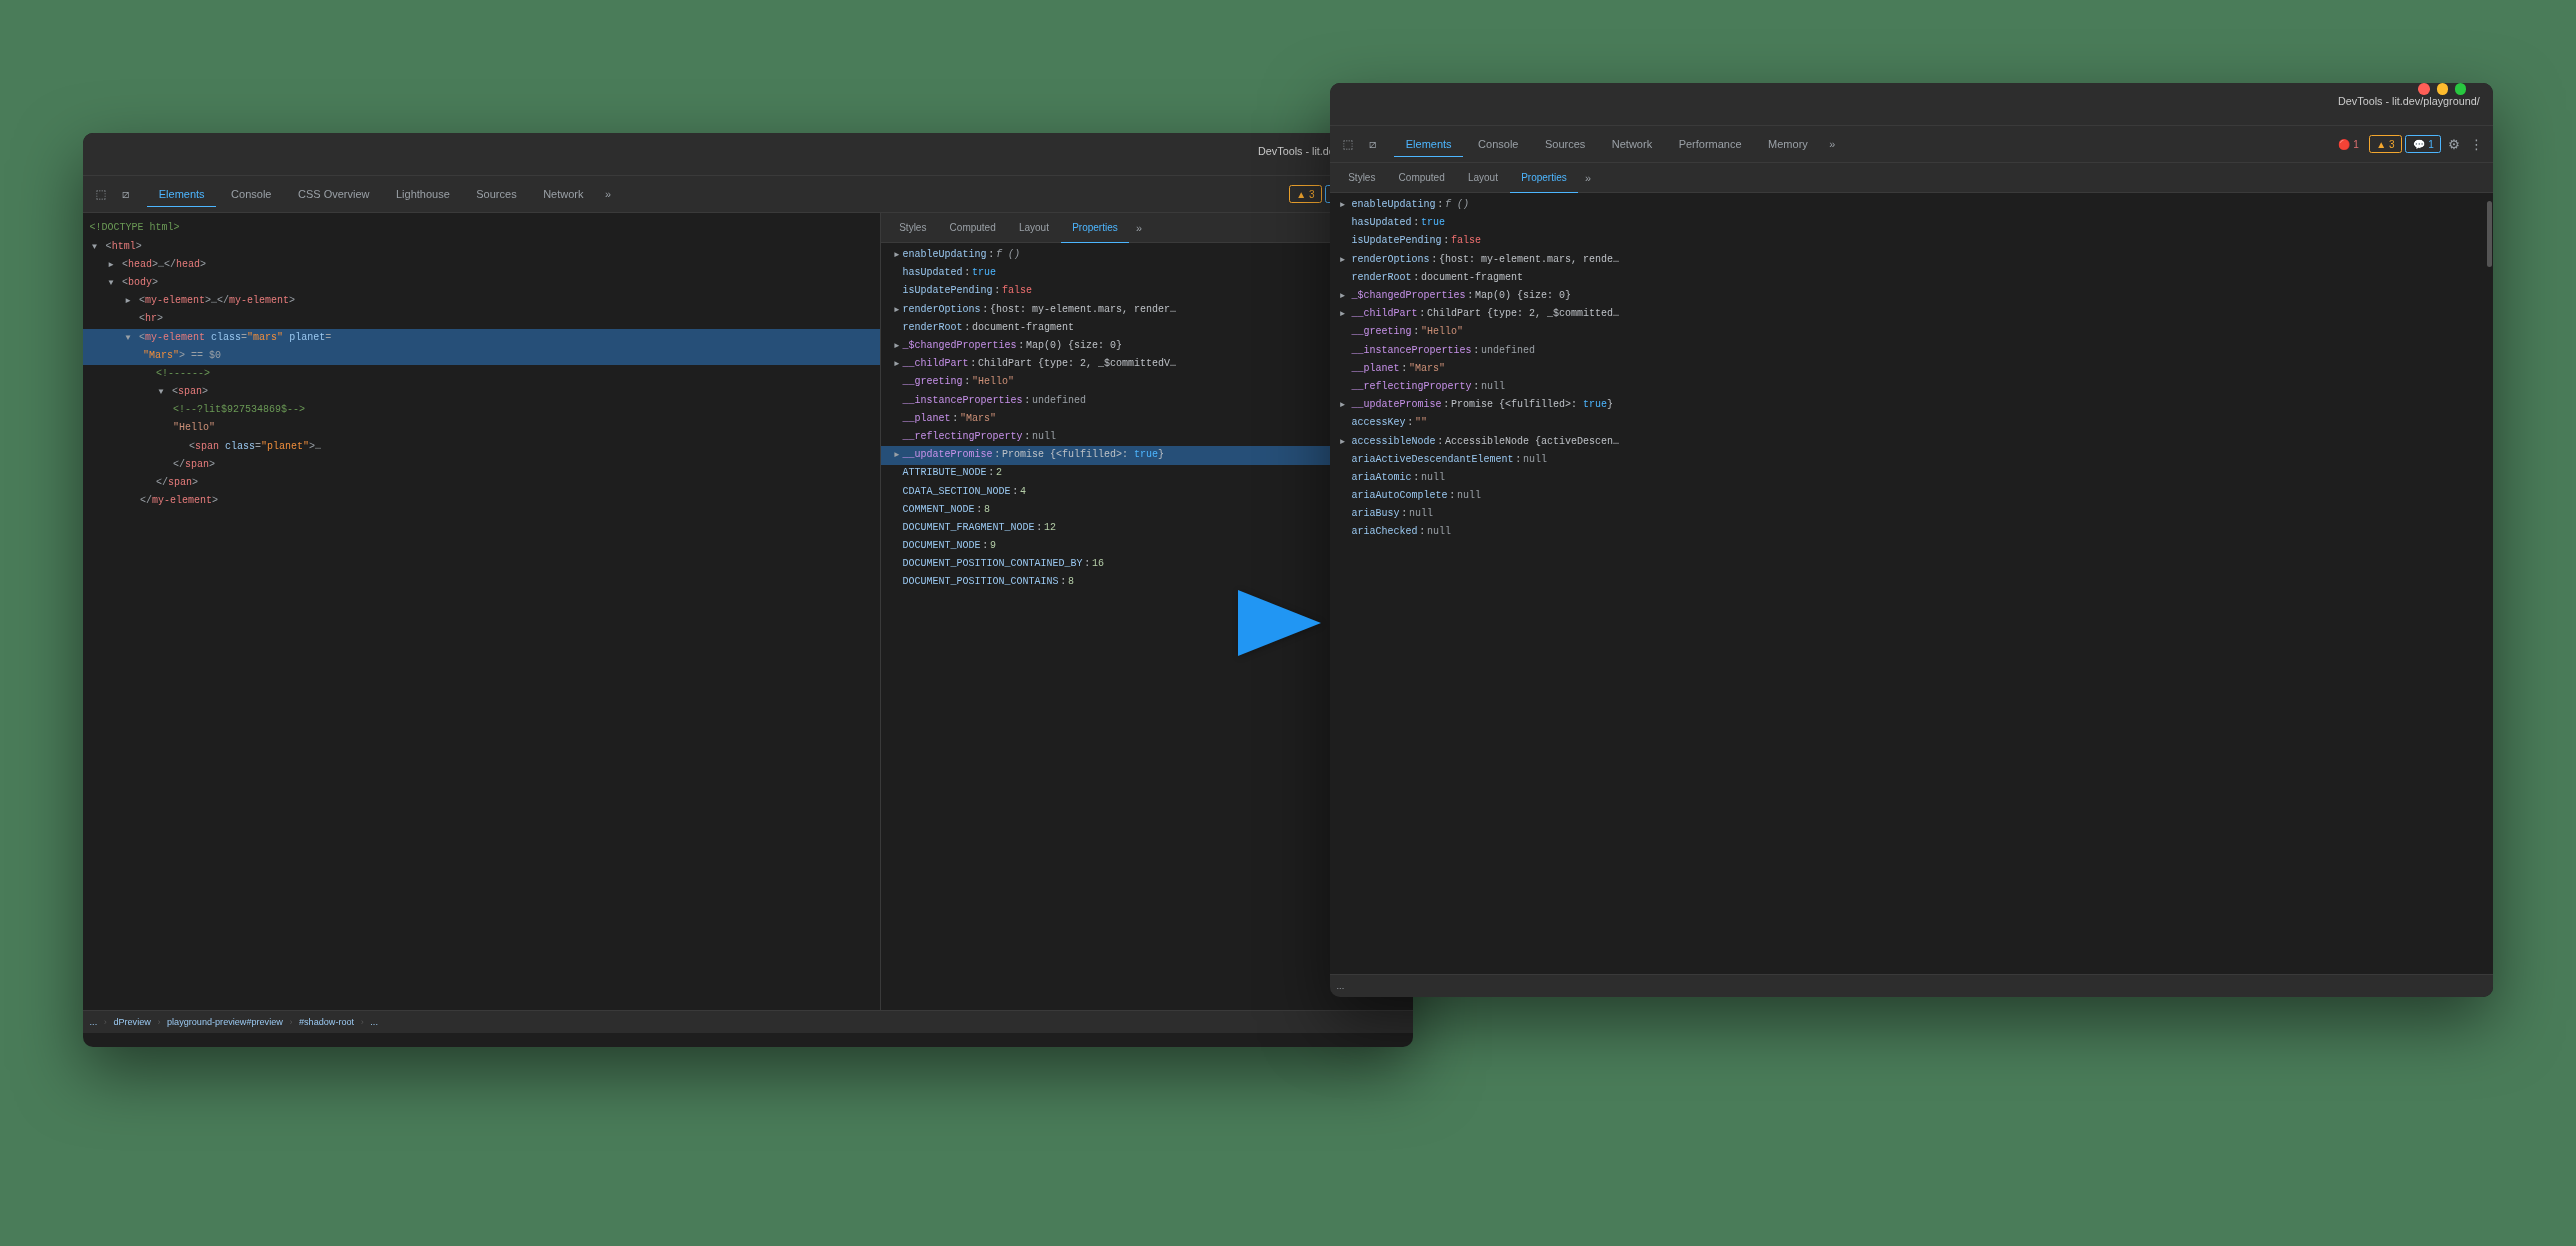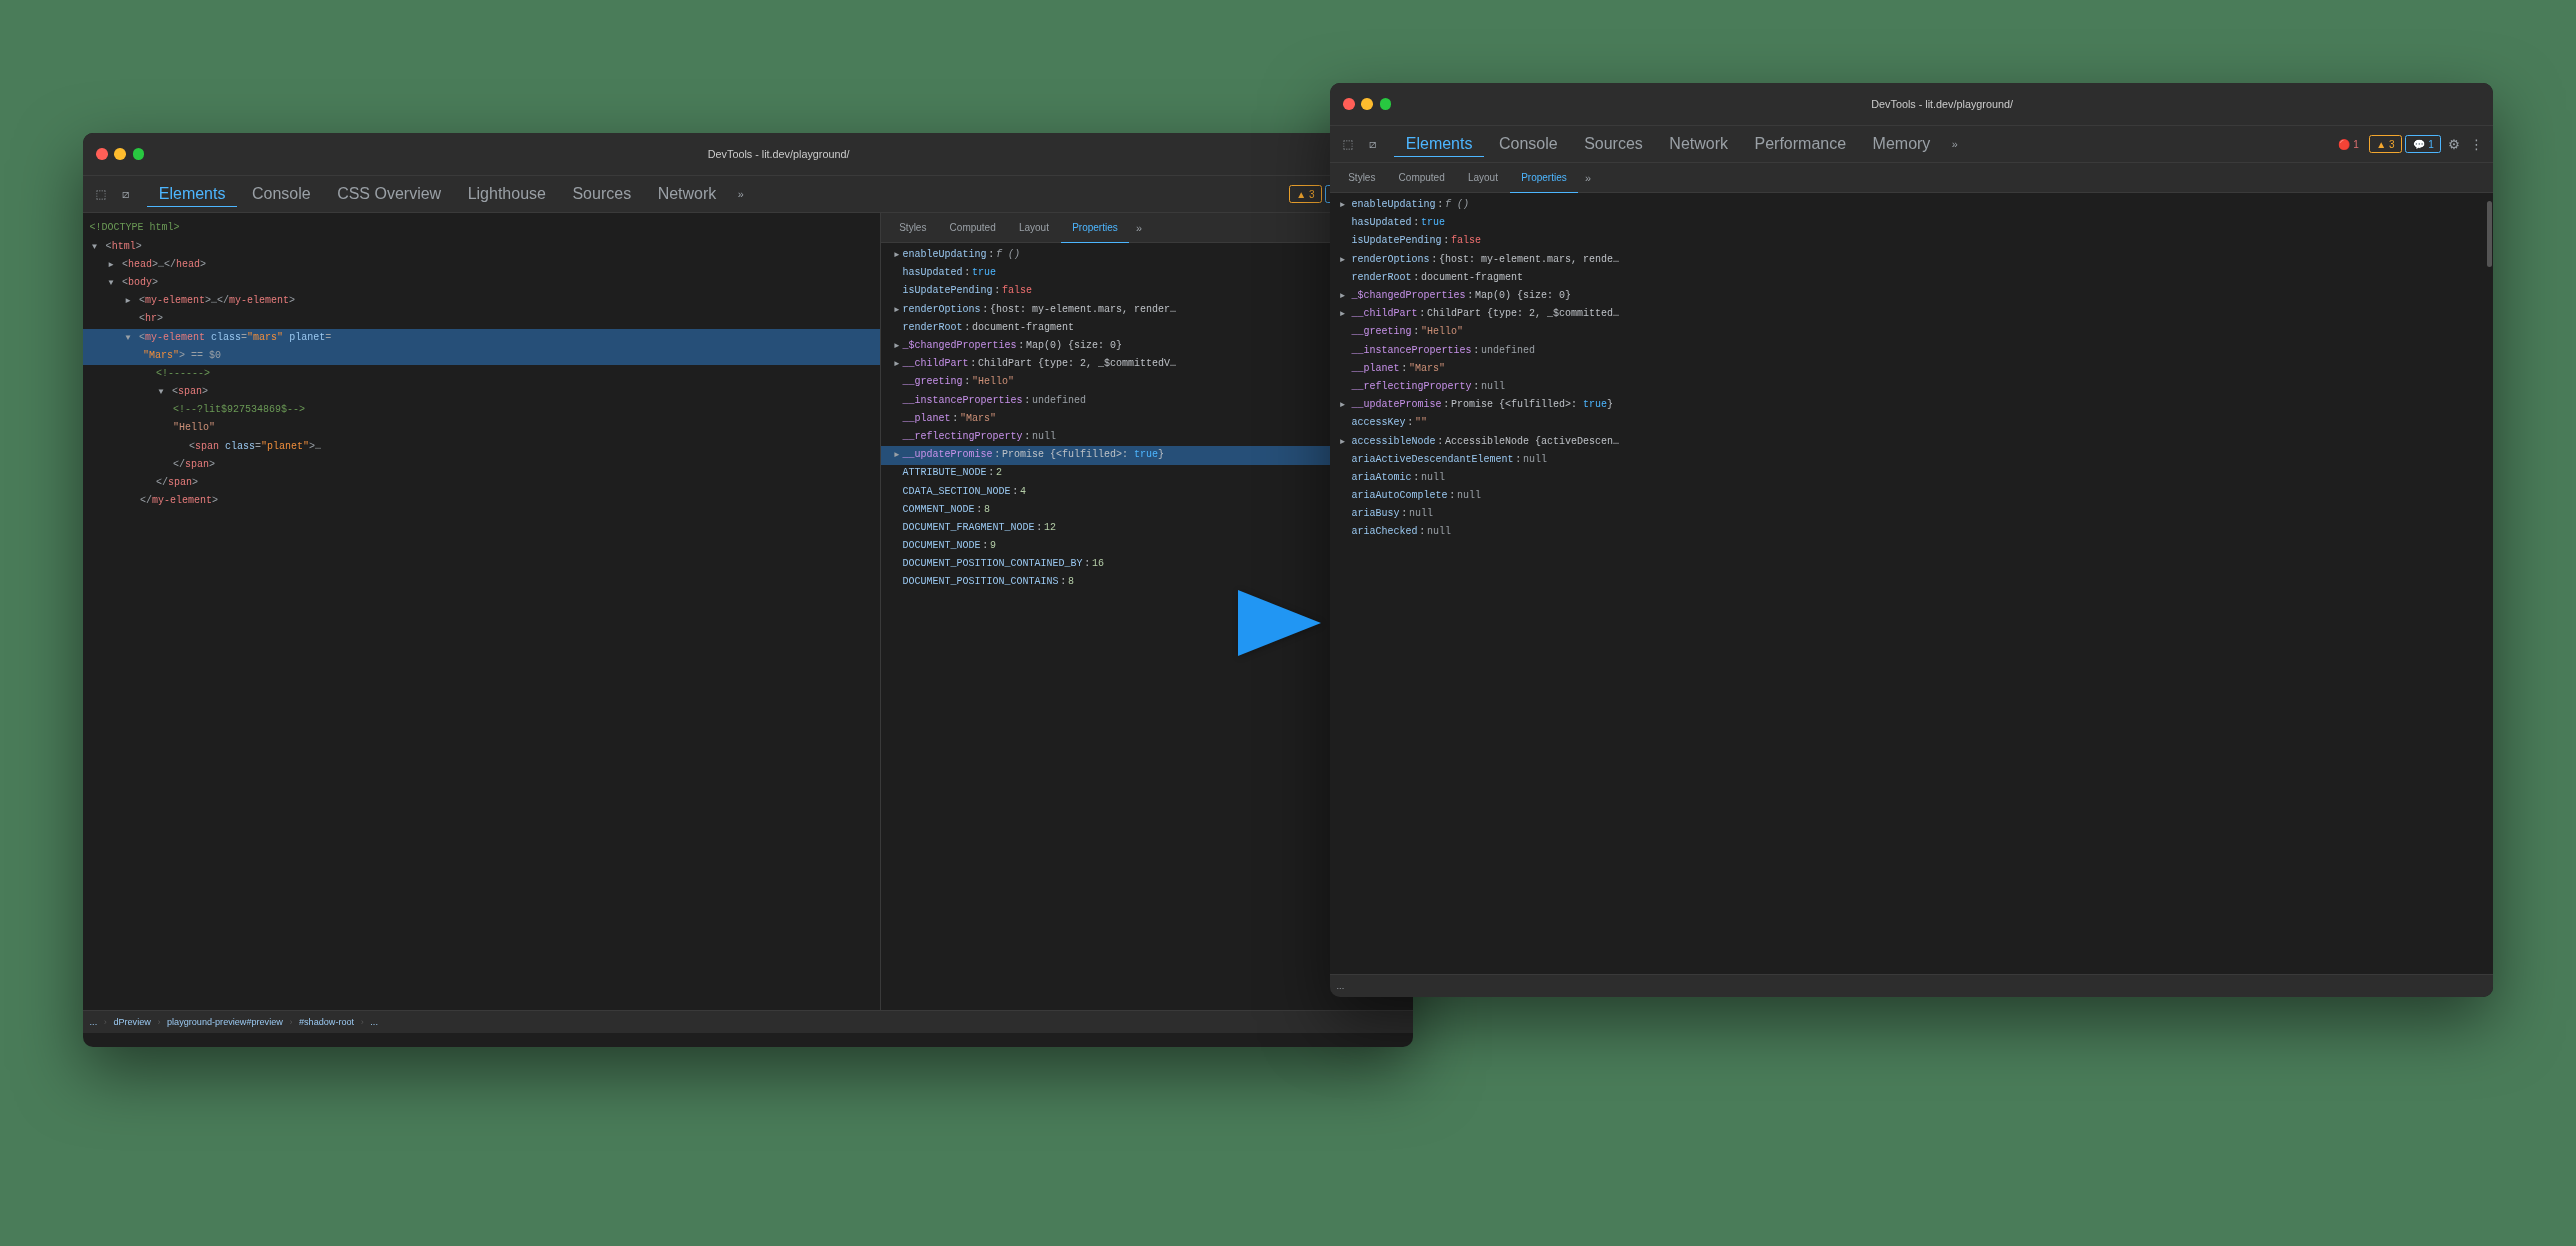--- a/index.html
+++ b/index.html
@@ -68,23 +68,24 @@
       border-bottom: 33px solid transparent;
       border-left: 83px solid #2196f3;
       filter: drop-shadow(1.7px 1.7px 3.3px rgba(0,0,0,0.3));
     }
 
     
     .titlebar {
       height: 43px;
       background: #2d2d2d;
       display: flex;
-      align-items: center;
+      align-items: flex-end;
       padding: 0 13.3px;
       border-bottom: 0.8px solid #3a3a3a;
+      flex-direction: column;
     }
 
     .traffic-lights {
       display: flex;
       gap: 6.6px;
       margin-right: 13.3px;
     }
 
     .traffic-light {
       width: 11.6px;
@@ -133,21 +134,21 @@
       justify-content: center;
       color: #9aa0a6;
       font-size: 11.6px;
     }
 
     .tab {
       padding: 5px 11.6px;
       height: 26.6px;
       border-radius: 3.3px;
       cursor: pointer;
-      font-size: 16px;
+      font-size: 11px;
       color: #9aa0a6;
       display: flex;
       align-items: center;
       white-space: nowrap;
     }
     .tab.active {
       color: #4db6ff;
       border-bottom: 1.7px solid #4db6ff;
       border-radius: 0;
     }

